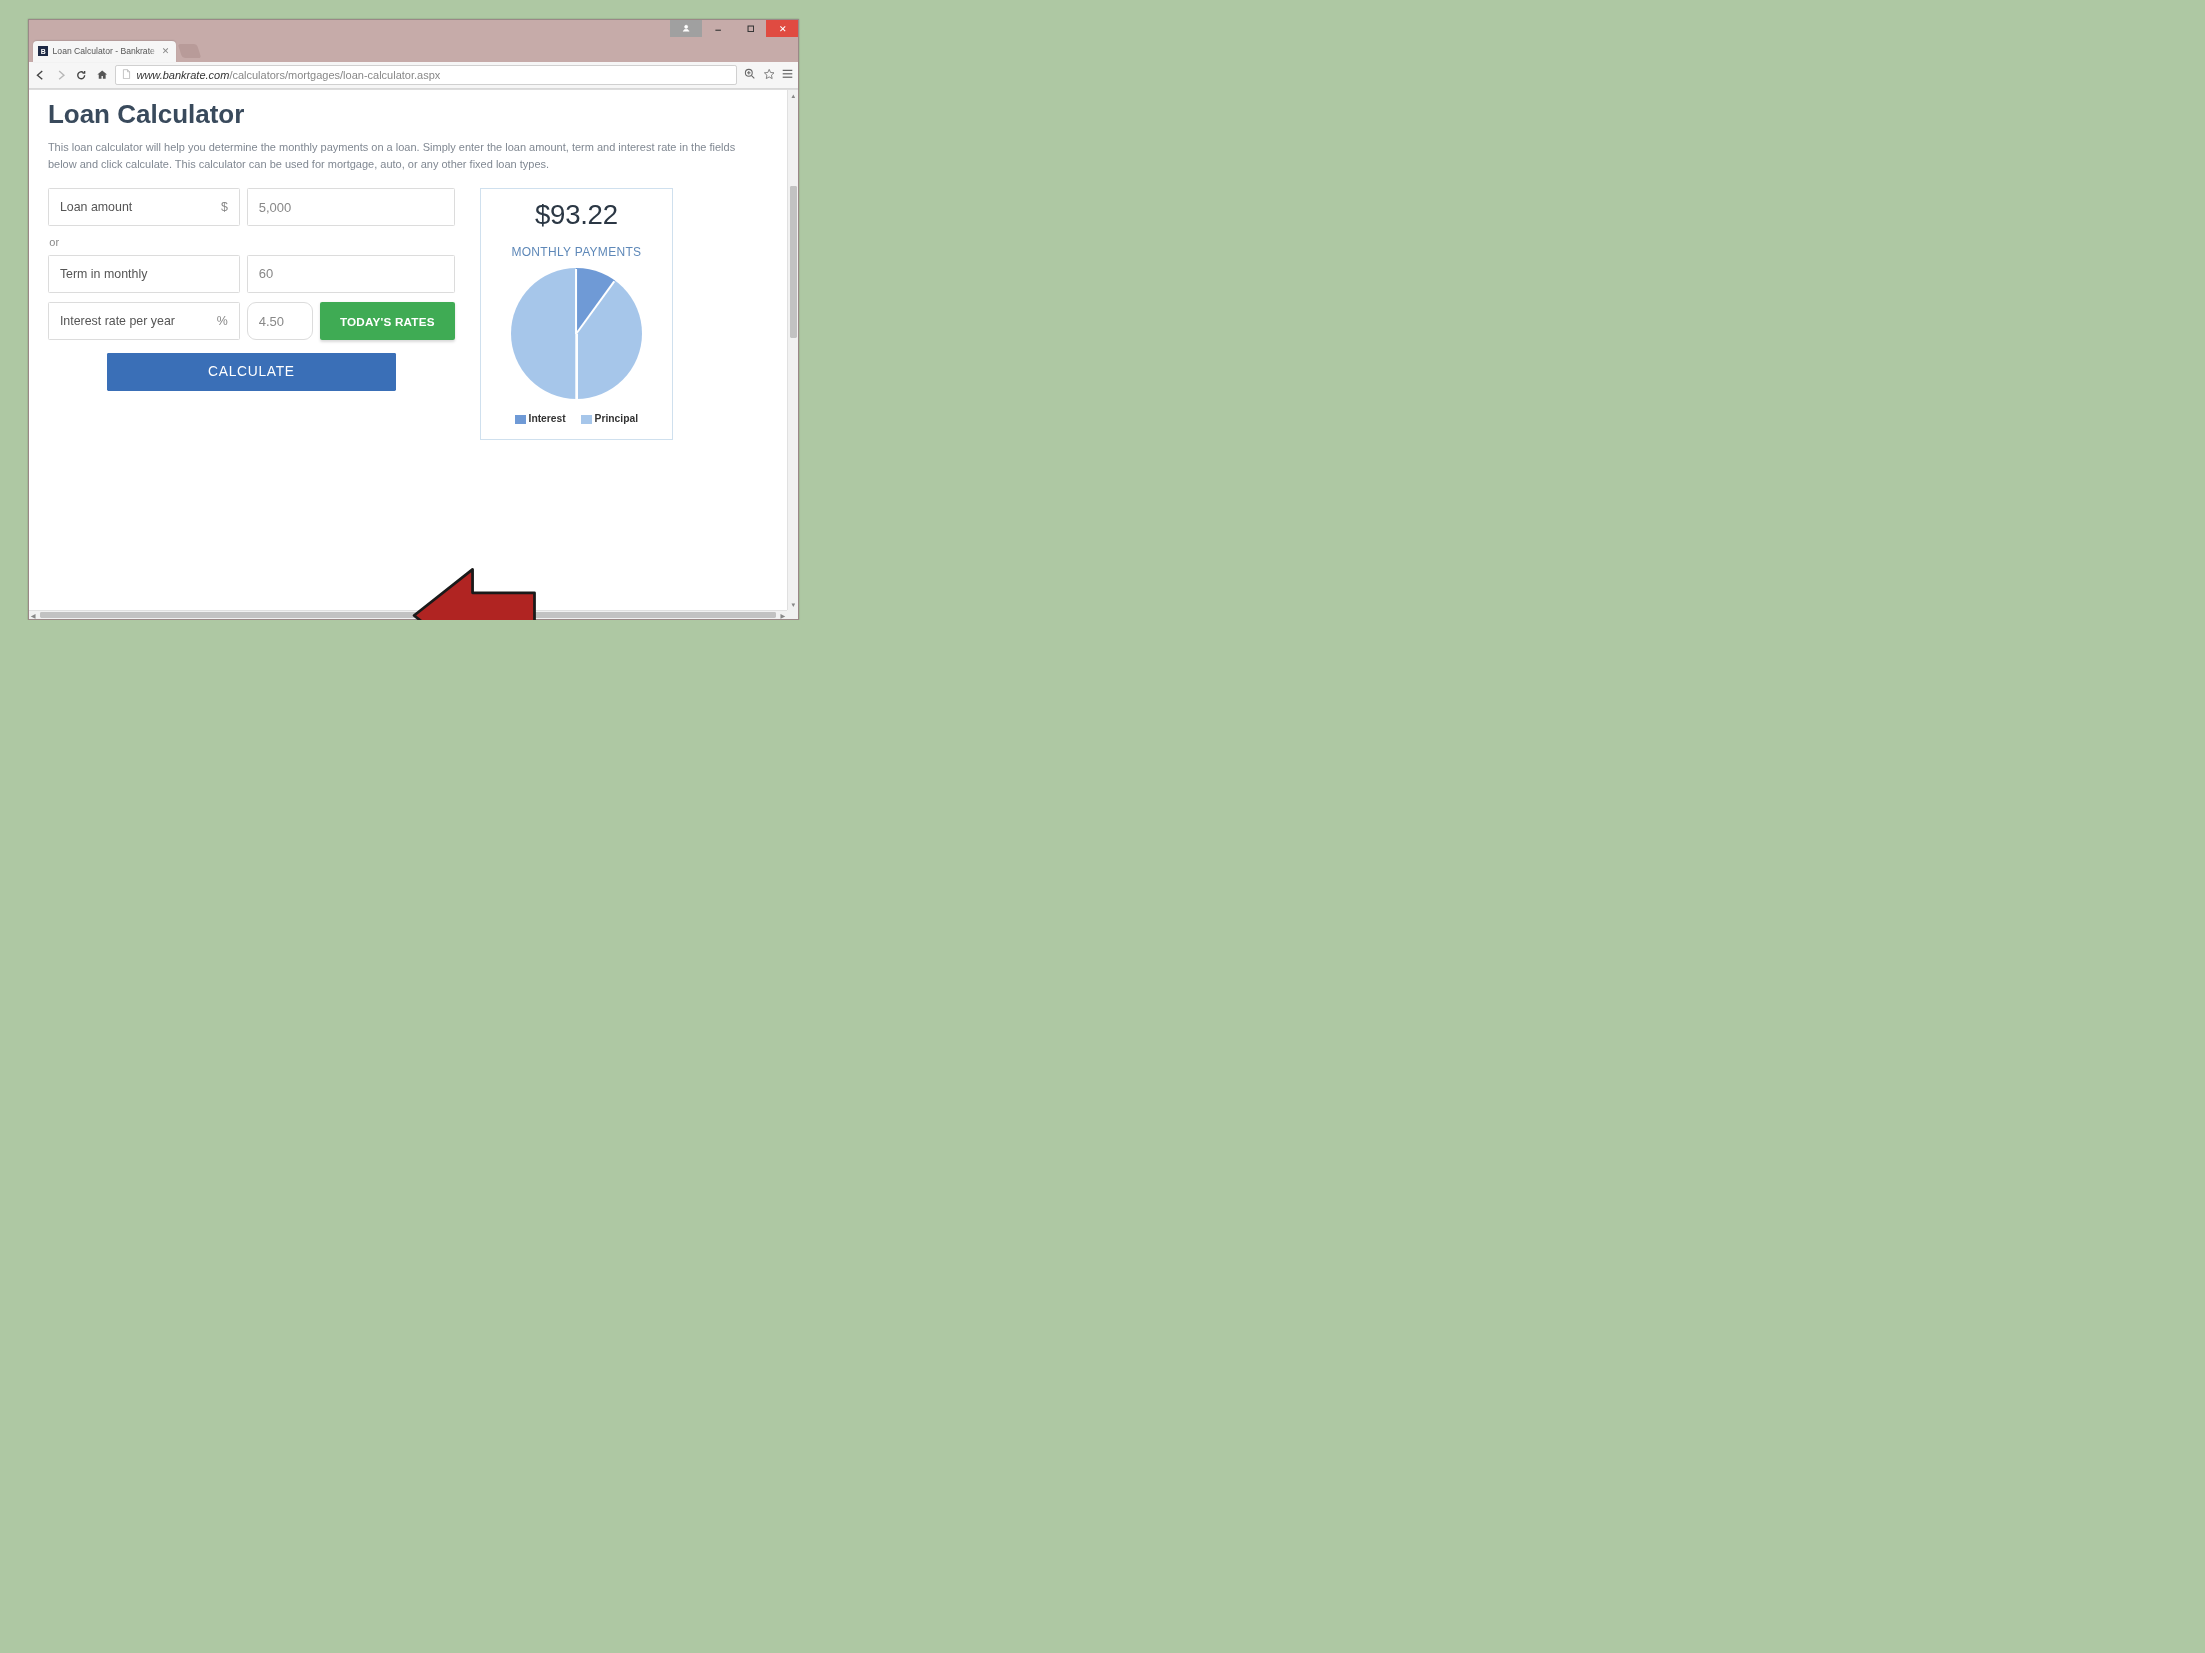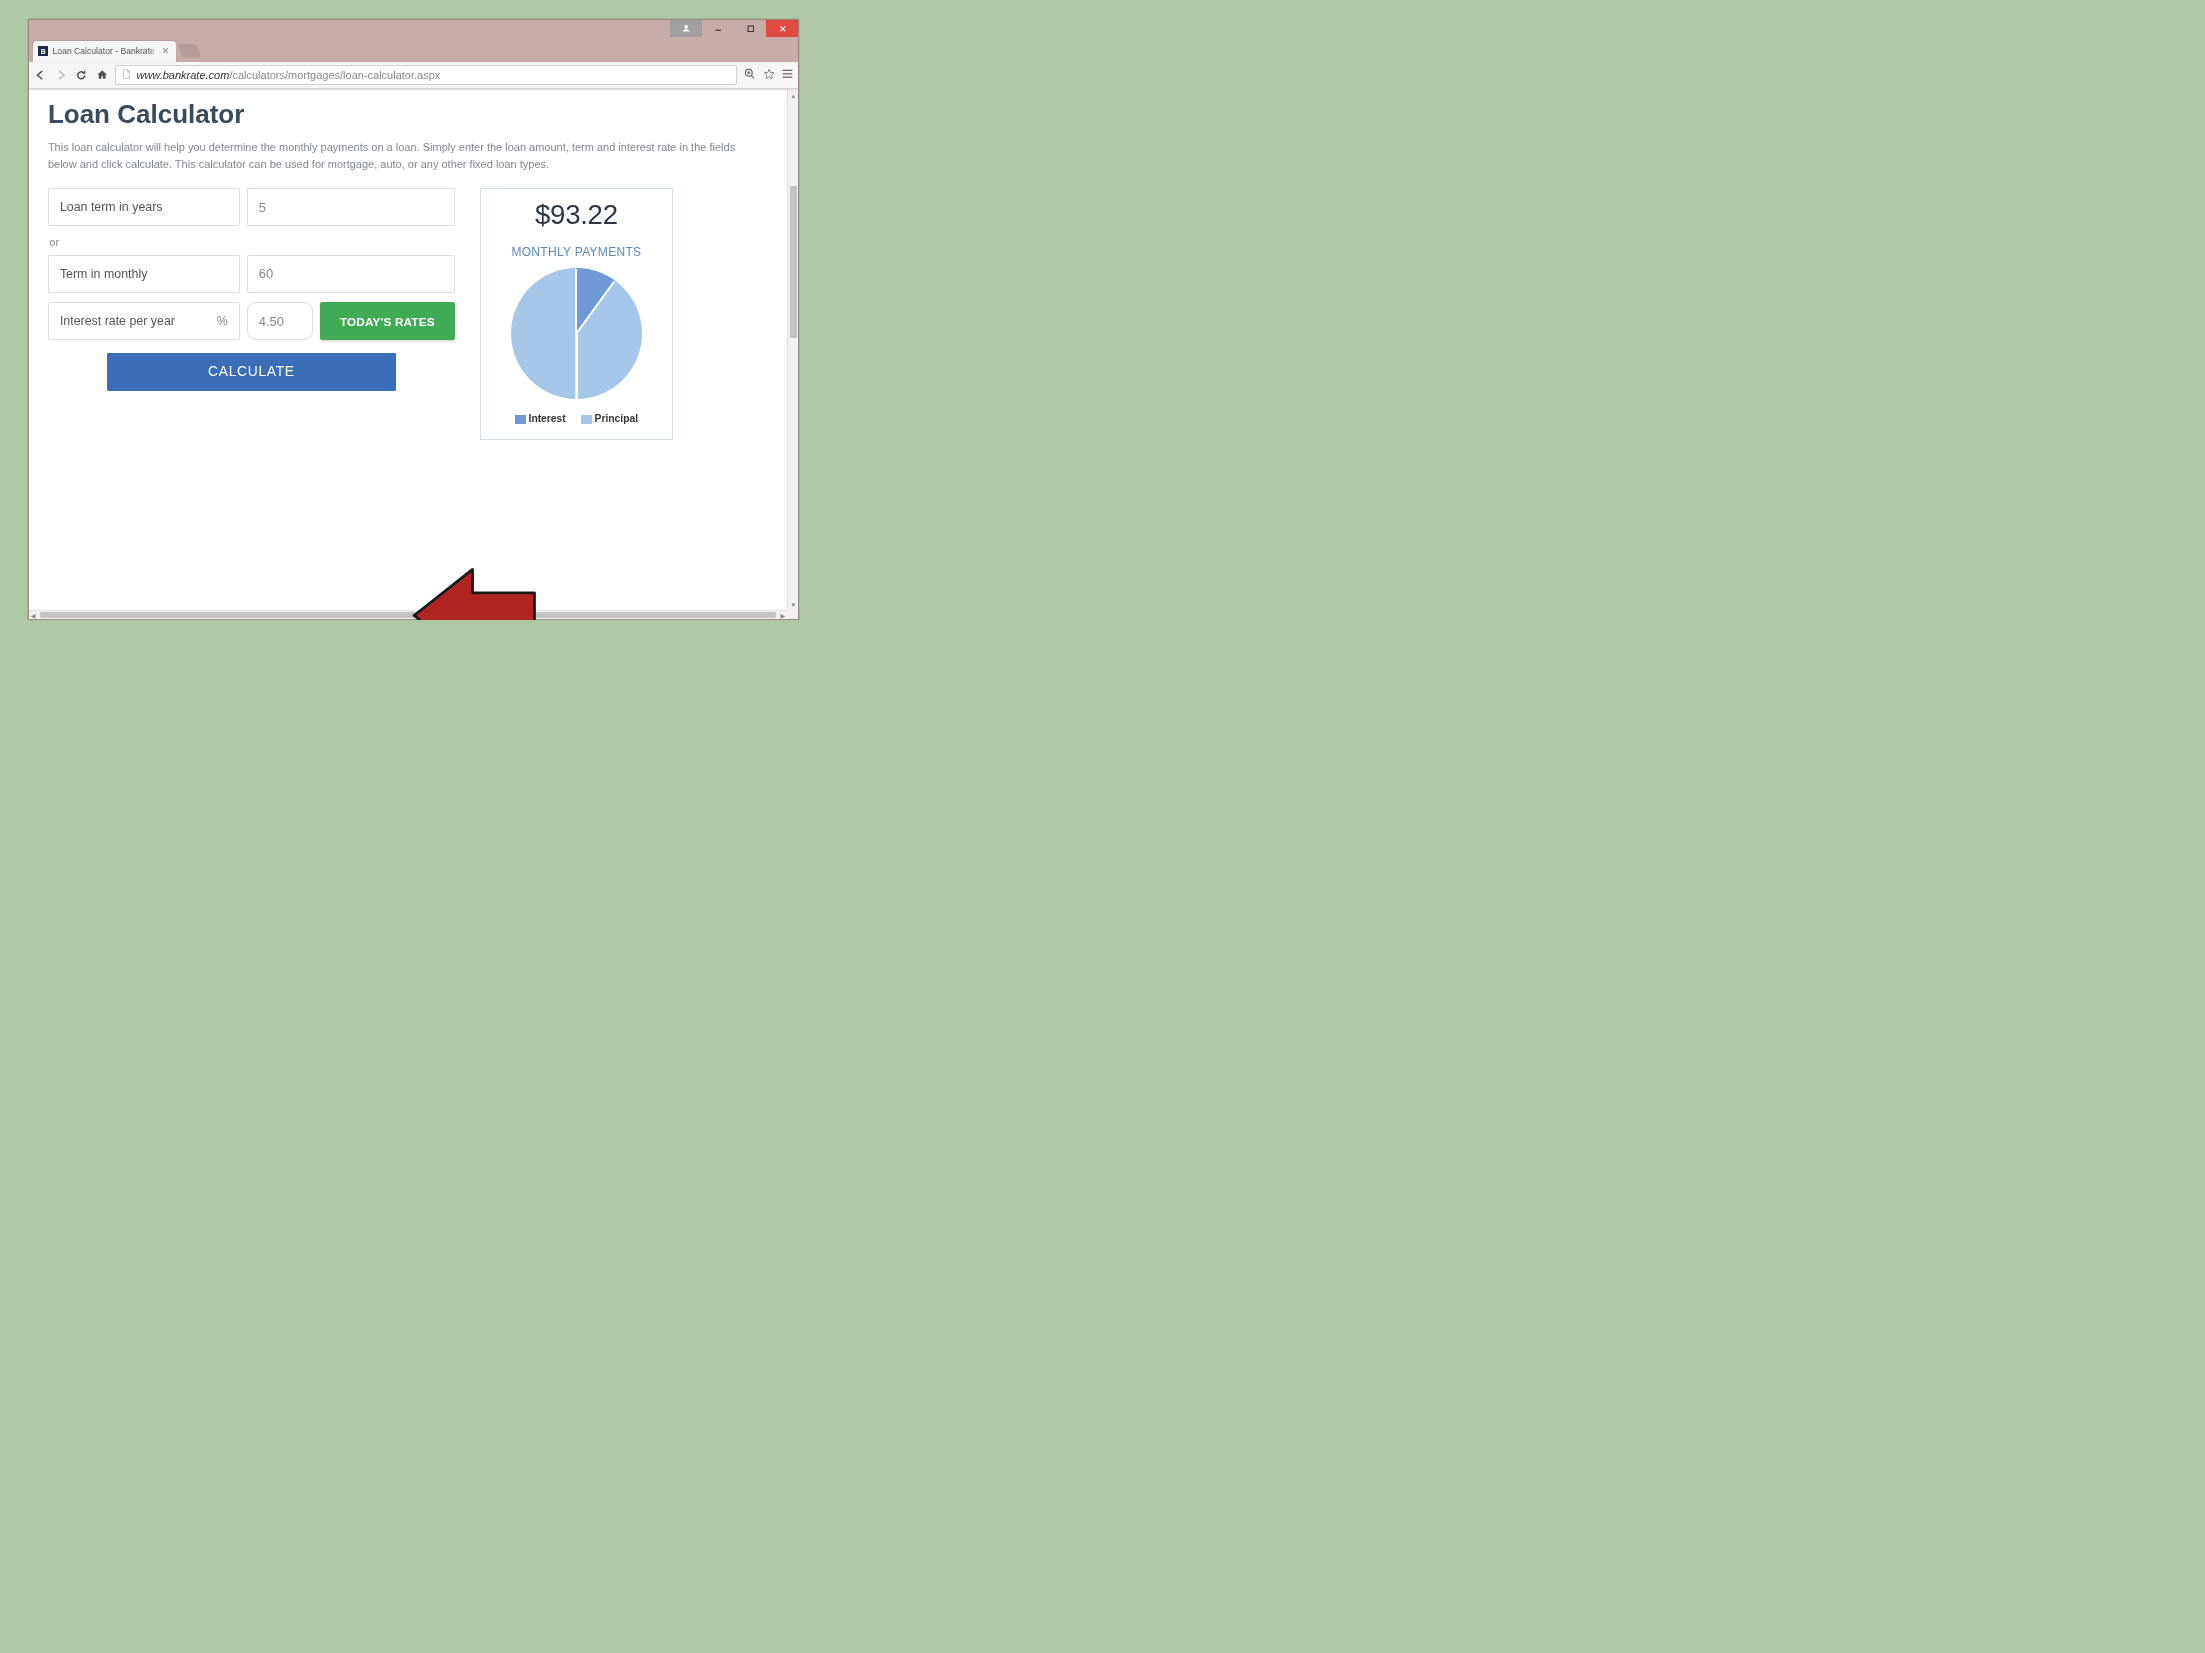--- a/index.html
+++ b/index.html
@@ -283,29 +283,30 @@
 
   <div class="viewport">
     <div class="page">
 
       <h1>Loan Calculator</h1>
       <p class="desc">This loan calculator will help you determine the monthly payments on a loan. Simply enter the loan amount, term and interest rate in the fields below and click calculate. This calculator can be used for mortgage, auto, or any other fixed loan types.</p>
 
       <div class="columns">
         <div class="form">
 
-
           <div class="row">
             <div class="labelcell">
-              <span>Loan term in years</span>
+              <span>Loan amount</span>
+              <span class="unit">$</span>
             </div>
             <div class="inputcell">
-              <input type="text" value="5" style="">
+              <input type="text" value="5,000" style="">
             </div>
           </div>
+
 
           <div class="or">or</div>
 
           <div class="row">
             <div class="labelcell">
               <span>Term in monthly</span>
             </div>
             <div class="inputcell">
               <input type="text" value="60" style="">
             </div>

